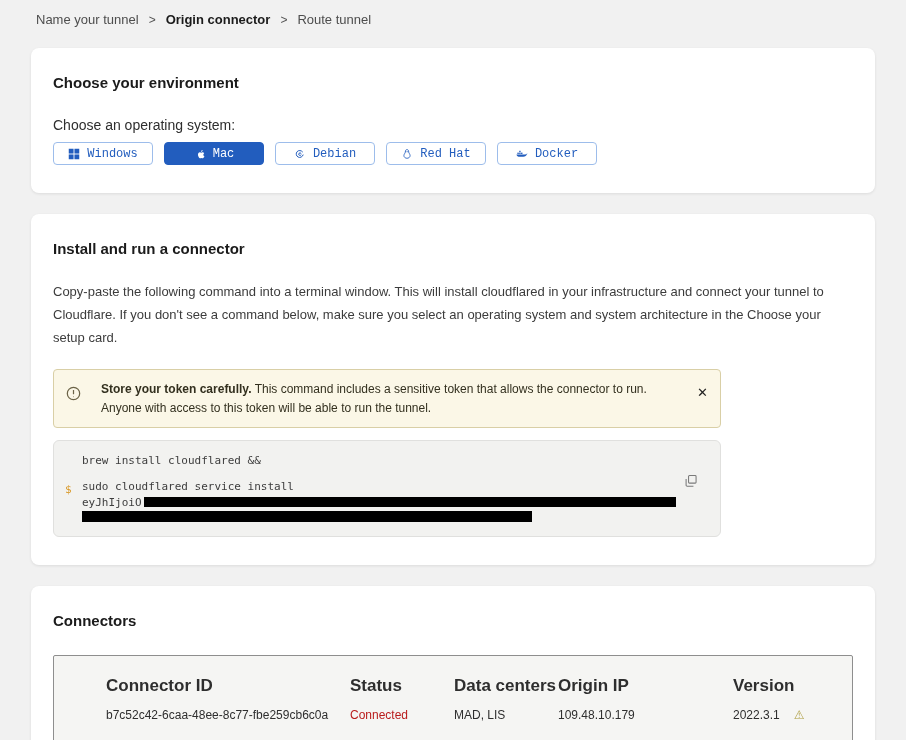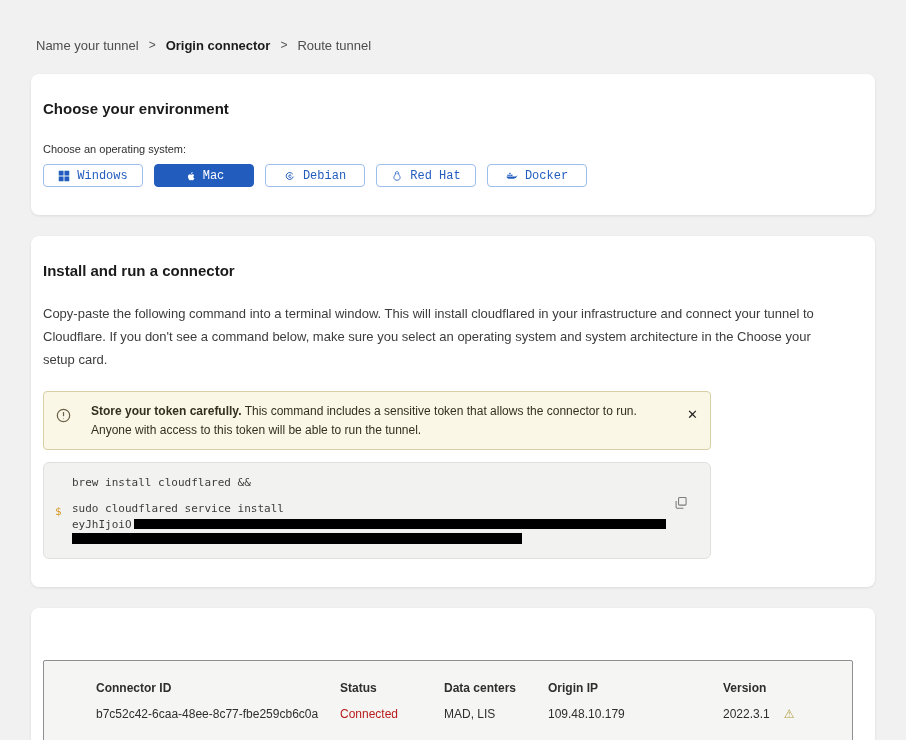--- a/index.html
+++ b/index.html
@@ -7,41 +7,42 @@
   body {
     background: #f1f1f1;
     font-family: "Liberation Sans", sans-serif;
     color: #1f1f1f;
     overflow: hidden;
   }
   .page { width: 844px; margin: 0 auto; }
 
   
   .breadcrumb {
-    padding: 38px 0 0 5px;
+    padding: 12px 0 0 5px;
     font-size: 13px;
     color: #4d4d4d;
     display: flex;
+    align-items: center;
     gap: 10px;
   }
   .breadcrumb .step.active { font-weight: bold; color: #1b1b1b; }
   .breadcrumb .sep { color: #555; font-size: 12px; }
 
   
   .card {
     background: #ffffff;
     border-radius: 8px;
     box-shadow: 0 1px 3px rgba(0,0,0,0.09);
     margin-top: 21px;
-    padding: 26px 22px 28px 12px;
+    padding: 26px 22px 28px 22px;
   }
   .card-title { font-size: 15px; font-weight: bold; color: #1b1b1b; }
 
   
-  .os-label { margin-top: 26px; font-size: 11px; color: #2e2e2e; }
+  .os-label { margin-top: 26px; font-size: 14px; color: #2e2e2e; }
   .os-row { margin-top: 9px; display: flex; gap: 11px; }
   .os-btn {
     width: 100px; height: 23px;
     display: flex; align-items: center; justify-content: center; gap: 7px;
     background: #ffffff;
     border: 1px solid #9dbdeb;
     border-radius: 4px;
     color: #225dbe;
     font-size: 12px;
     font-family: Liberation Mono, monospace;
@@ -122,21 +123,21 @@
     border: 1px solid #8e8e8e;
     background: #f5f5f3;
     border-radius: 2px;
     padding: 20px 10px 21px 52px;
   }
   .trow {
     display: grid;
     grid-template-columns: 244px 104px 104px 175px 1fr;
     align-items: center;
   }
-  .thead { font-size: 12px; font-weight: bold; color: #2e2e2e; }
+  .thead { font-size: 17px; font-weight: bold; color: #2e2e2e; }
   .tvals { margin-top: 12px; font-size: 12px; color: #2e2e2e; }
   .status-connected { color: #b91c1c; }
   .version-cell { display: flex; align-items: center; gap: 14px; }
   .warn-tri-icon { color: #ac9c3e; font-size: 12px; line-height: 1; }
 </style>
 </head>
 <body>
 
 <div class="page">
 
@@ -239,20 +240,21 @@
       <button class="copy-btn" title="">
         <svg viewBox="0 0 16 16" fill="none" stroke="currentColor" stroke-width="1.2">
             <rect x="5.2" y="1.8" width="8.6" height="8.6" rx="1"></rect>
             <path d="M2.4 5.6v7.2a1.2 1.2 0 0 0 1.2 1.2h7.2"></path>
           </svg>
       </button>
     </div>
   </section>
 
   <section class="card">
+    <h2 class="card-title">Connectors</h2>
     <div class="table-box">
       <div class="trow thead">
         <span>Connector ID</span>
         <span>Status</span>
         <span>Data centers</span>
         <span>Origin IP</span>
         <span>Version</span>
       </div>
       <div class="trow tvals">
         <span>b7c52c42-6caa-48ee-8c77-fbe259cb6c0a</span>

